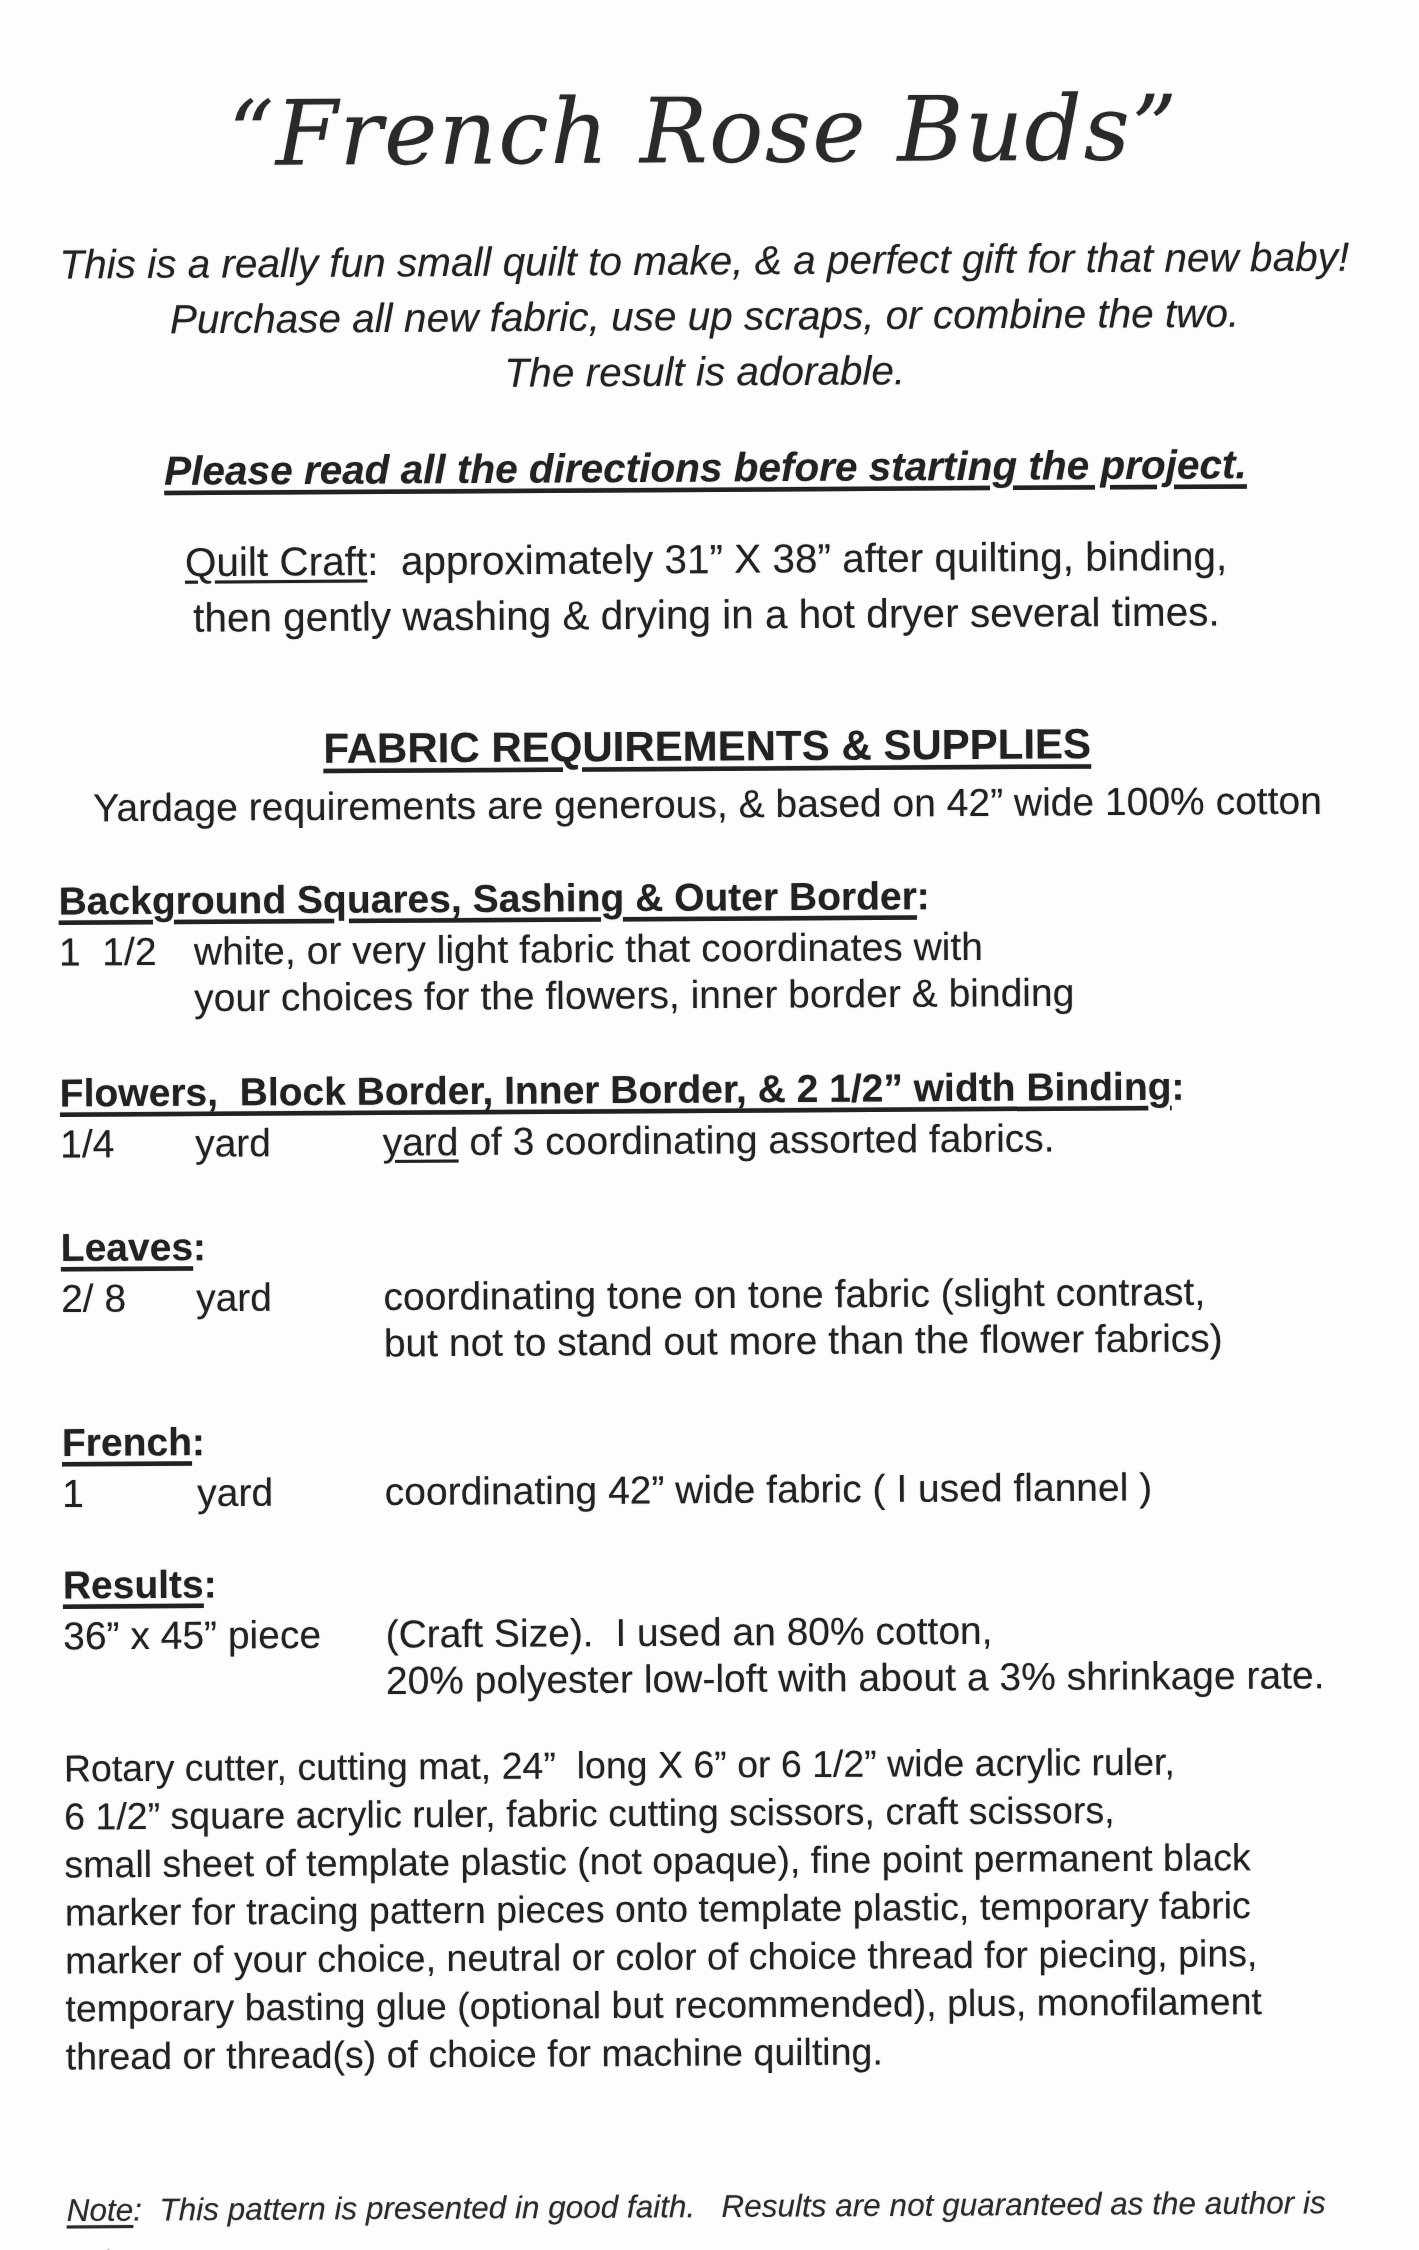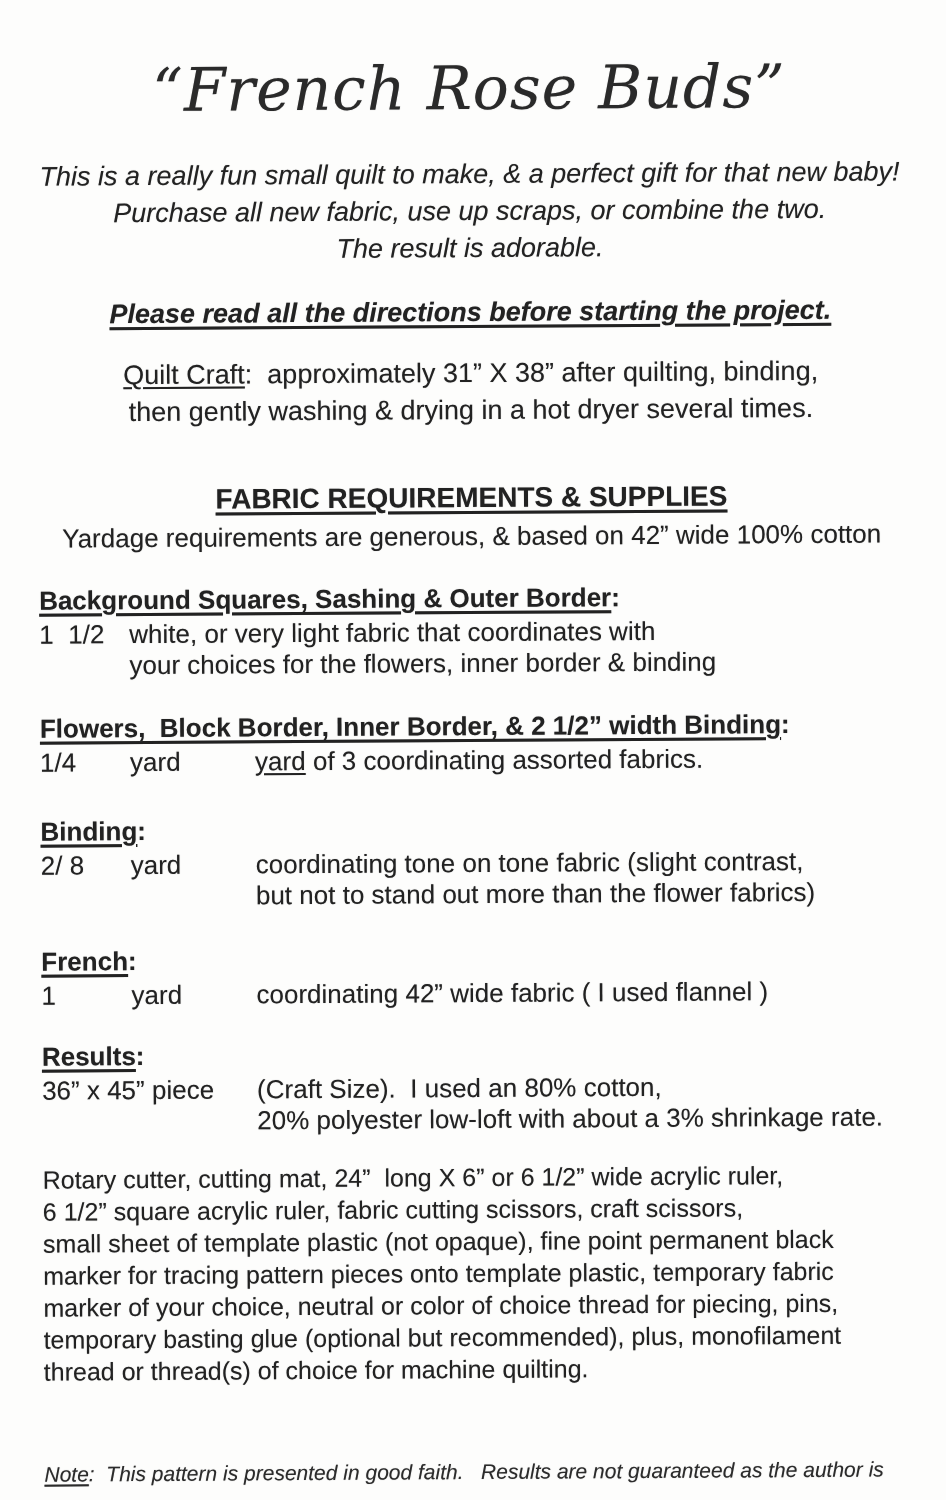--- a/index.html
+++ b/index.html
@@ -96,21 +96,21 @@
     </span>
   </div>
 
   <div class="sec-h mt-xl"><span class="t u2">Flowers,  Block Border, Inner Border, &amp; 2 1/2” width Binding</span><span class="t">:</span></div>
   <div class="row">
     <span class="qty t">1/4</span>
     <span class="unit t">yard</span>
     <span class="desc"><span class="t u">yard</span><span class="t"> of 3 coordinating assorted fabrics.</span></span>
   </div>
 
-  <div class="sec-h mt-xl" style="margin-top:36px;"><span class="t u2">Binding</span><span class="t">:</span></div>
+  <div class="sec-h mt-xl" style="margin-top:36px;"><span class="t u2">Leaves</span><span class="t">:</span></div>
   <div class="row">
     <span class="qty t">2/ 8</span>
     <span class="unit t">yard</span>
     <span class="desc">
       <div class="t">coordinating tone on tone fabric (slight contrast,</div>
       <div class="t">but not to stand out more than the flower fabrics)</div>
     </span>
   </div>
 
   <div class="sec-h mt-lg" style="margin-top:32px;"><span class="t u2">French</span><span class="t">:</span></div>

